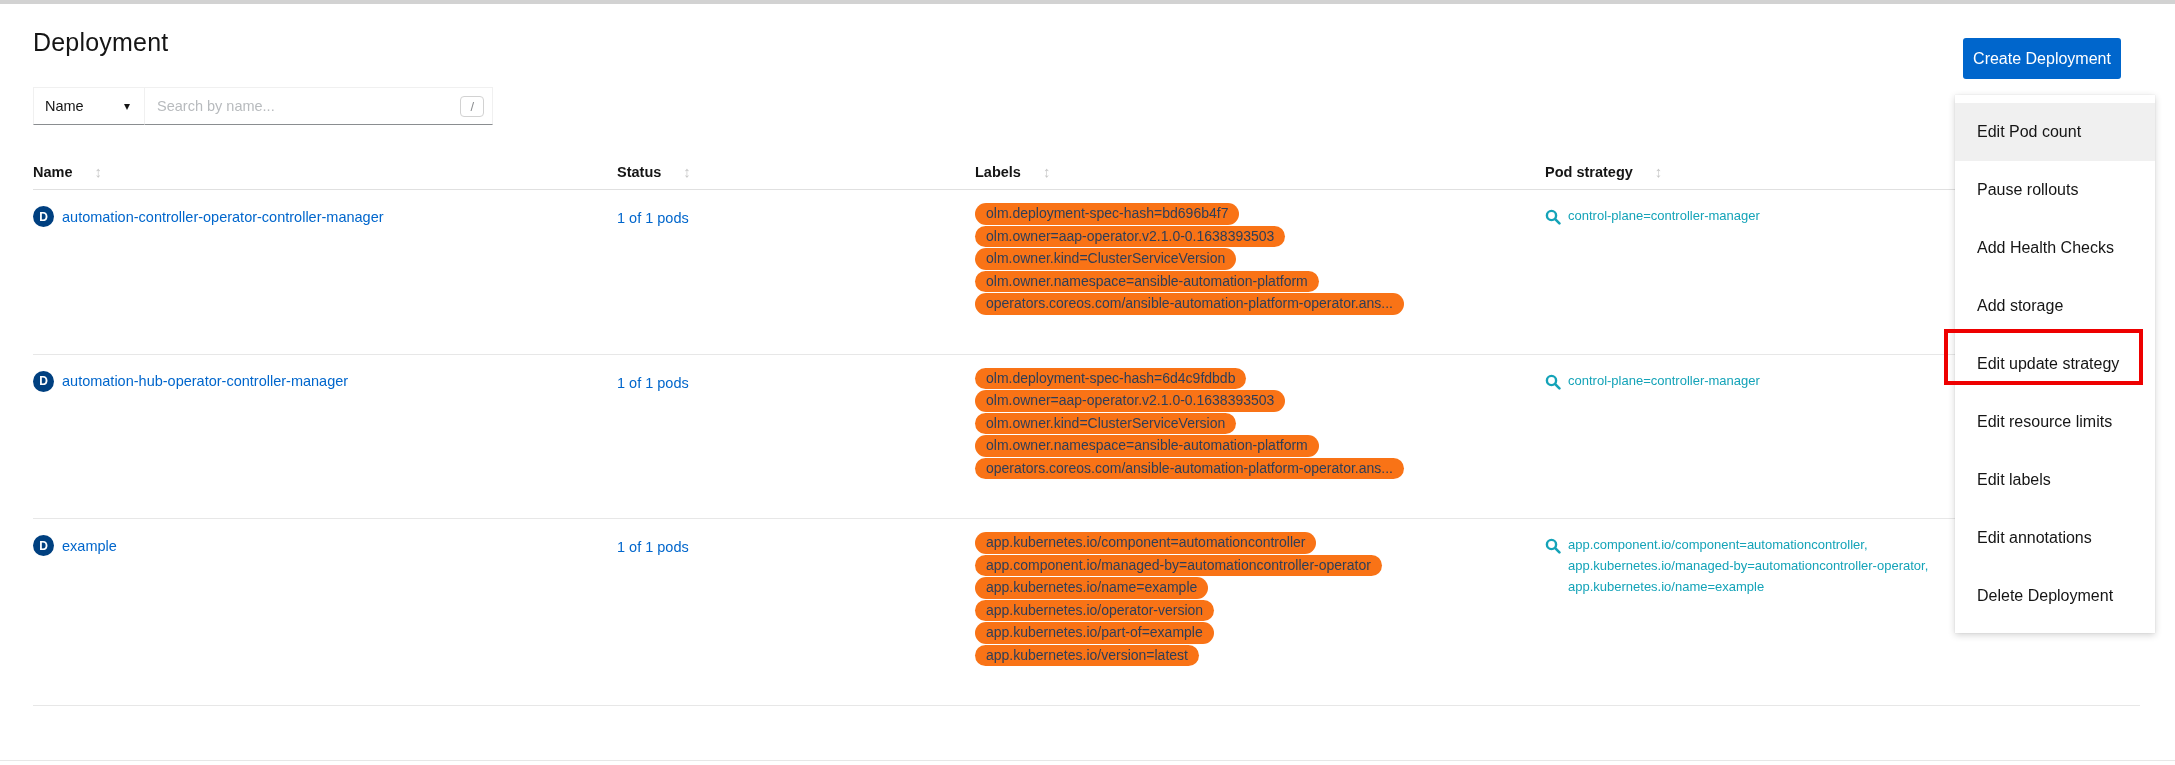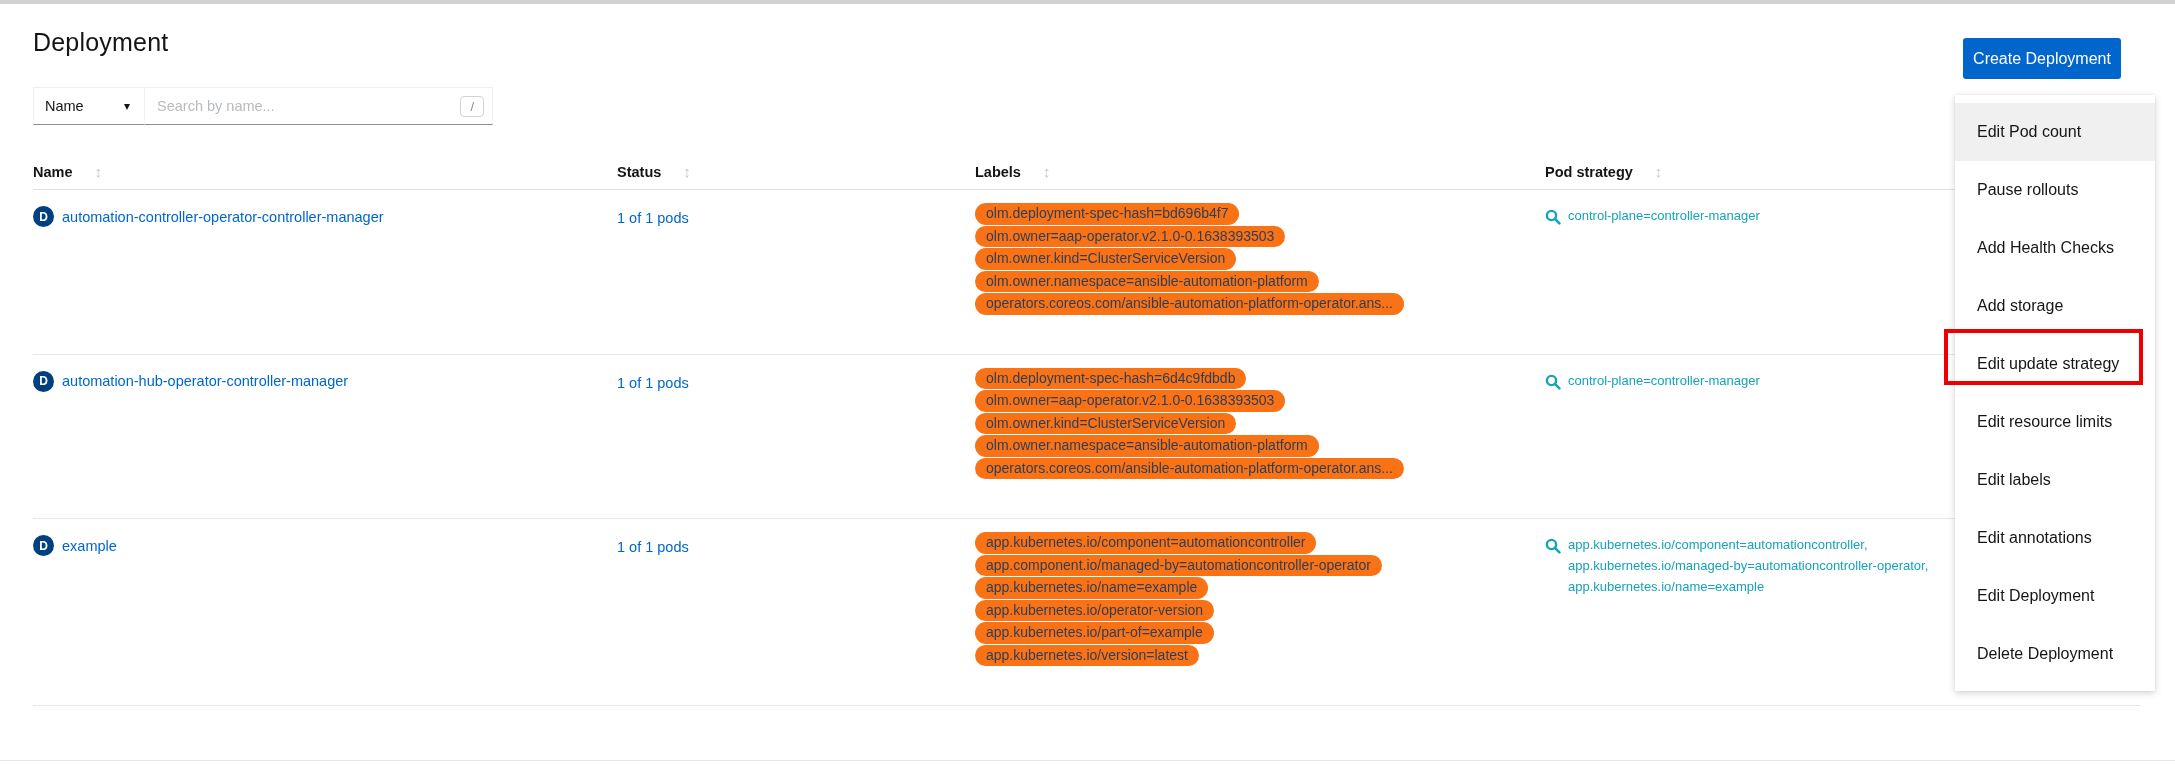--- a/index.html
+++ b/index.html
@@ -316,39 +316,38 @@
           <span class="label-pill">app.kubernetes.io/operator-version</span>
           <span class="label-pill">app.kubernetes.io/part-of=example</span>
           <span class="label-pill">app.kubernetes.io/version=latest</span>
         </div>
     <div class="selector-cell">
       <svg width="16" height="16" viewBox="0 0 16 16">
         <circle cx="6.5" cy="6.5" r="4.6" fill="none" stroke="#14a3b8" stroke-width="2.4"></circle>
         <line x1="10.2" y1="10.2" x2="14.4" y2="14.4" stroke="#14a3b8" stroke-width="2.6" stroke-linecap="round"></line>
       </svg>
       <div class="selector-lines">
-            <a class="teal-link">app.kubernetes.io/component=automationcontroller,</a>
+            <a class="teal-link">app.component.io/component=automationcontroller,</a>
             <a class="teal-link">app.kubernetes.io/managed-by=automationcontroller-operator,</a>
             <a class="teal-link">app.kubernetes.io/name=example</a>
           </div>
     </div>
   </div>
 </div>
 </div>
 
 <div class="dropdown-menu" id="menu">
     <div class="menu-item highlighted">Edit Pod count</div>
     <div class="menu-item">Pause rollouts</div>
     <div class="menu-item">Add Health Checks</div>
     <div class="menu-item">Add storage</div>
     <div class="menu-item">Edit update strategy</div>
     <div class="menu-item">Edit resource limits</div>
     <div class="menu-item">Edit labels</div>
     <div class="menu-item">Edit annotations</div>
-    <div class="menu-item">Edit Deployment</div>
     <div class="menu-item">Delete Deployment</div>
   </div>
 
 <div class="annotation-box"></div>
 
 <div class="kebab">
     <i></i>
     <i></i>
     <i></i>
   </div>

